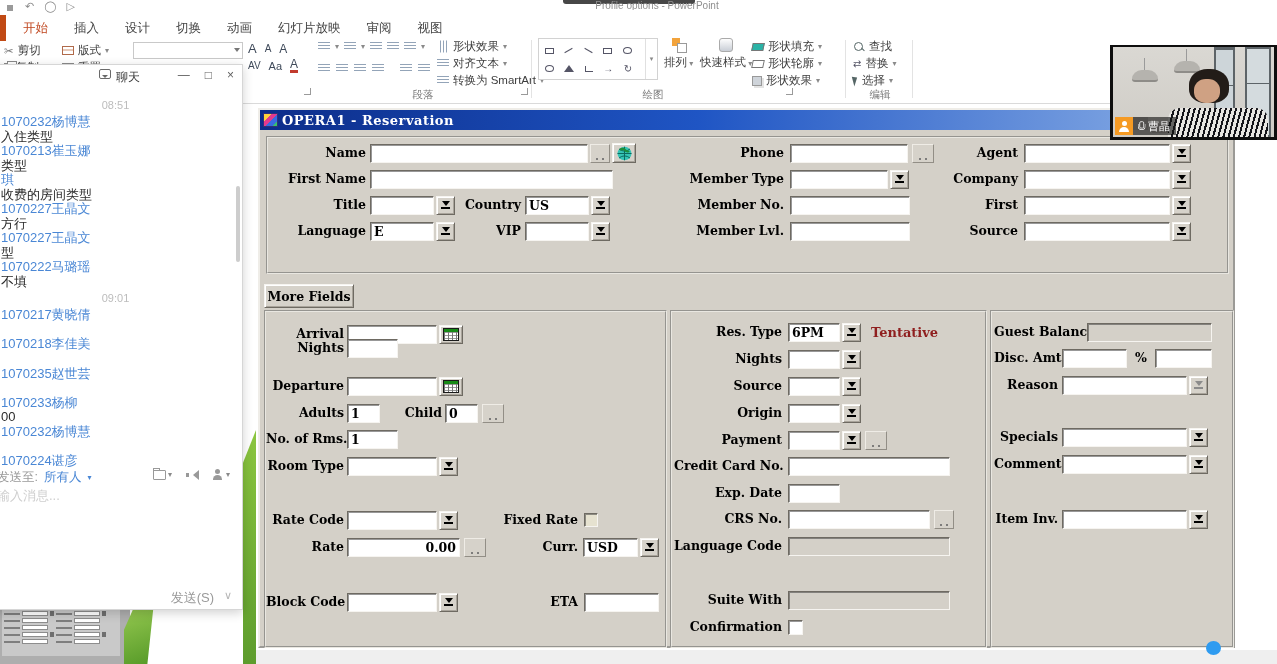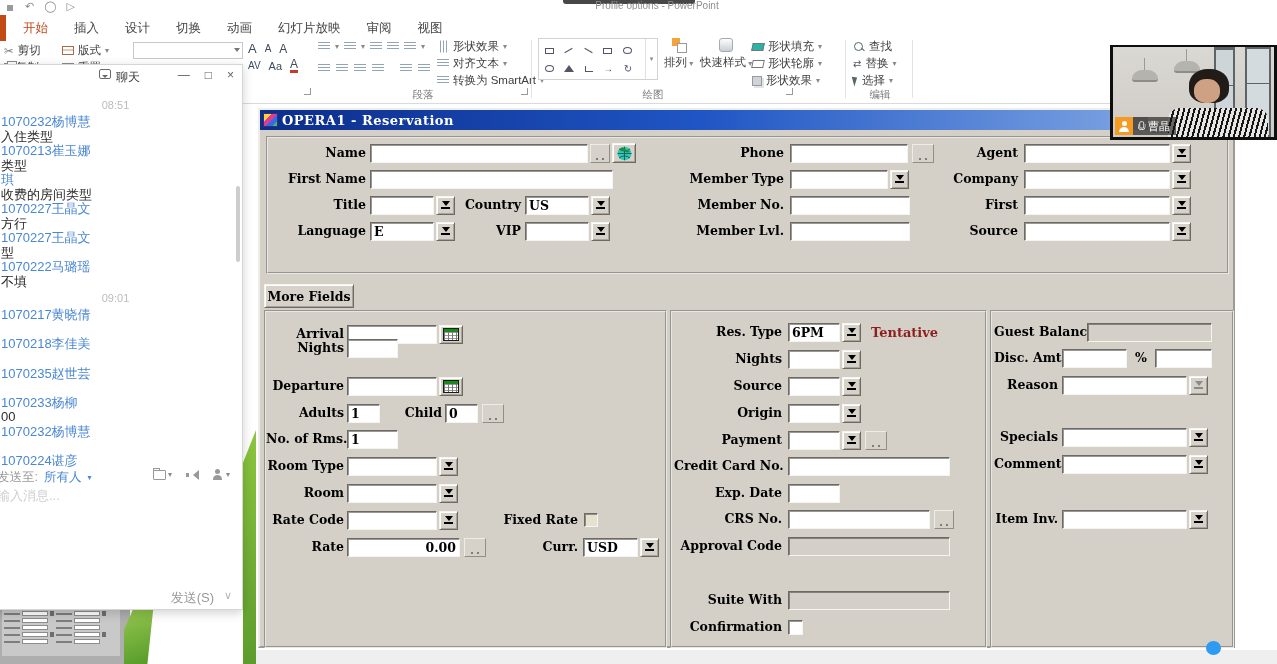--- a/index.html
+++ b/index.html
@@ -534,28 +534,20 @@
     <span class="tin" style="width:51px;margin-left:3px">1</span>
   </div>
   <div class="fr" style="left:6px;top:346px">
     <span class="ol" style="width:78px">Room Type</span>
     <span class="tin" style="width:90px;margin-left:3px"></span>
     <span class="dd rz">
         <span class="t"></span>
         <span class="b"></span>
       </span>
   </div>
-  <div class="fr" style="left:6px;top:373px">
-    <span class="ol" style="width:78px">Room</span>
-    <span class="tin" style="width:90px;margin-left:3px"></span>
-    <span class="dd rz">
-        <span class="t"></span>
-        <span class="b"></span>
-      </span>
-  </div>
   <div class="fr" style="left:6px;top:400px">
     <span class="ol" style="width:78px">Rate Code</span>
     <span class="tin" style="width:90px;margin-left:3px"></span>
     <span class="dd rz">
         <span class="t"></span>
         <span class="b"></span>
       </span>
     <span class="ol" style="width:112px;margin-left:8px">Fixed Rate</span>
     <span class="cb cdis" style="margin-left:6px"></span>
   </div>
@@ -563,20 +555,30 @@
     <span class="ol" style="width:78px">Rate</span>
     <span class="tin ra" style="width:113px;margin-left:3px">0.00</span>
     <span class="dots" style="margin-left:4px;width:22px">..</span>
     <span class="ol" style="width:48px;margin-left:44px">Curr.</span>
     <span class="tin" style="width:55px;margin-left:5px">USD</span>
     <span class="dd rz">
         <span class="t"></span>
         <span class="b"></span>
       </span>
   </div>
+  <div class="fr" style="left:6px;top:482px">
+    <span class="ol" style="width:78px">Block Code</span>
+    <span class="tin" style="width:90px;margin-left:3px"></span>
+    <span class="dd rz">
+        <span class="t"></span>
+        <span class="b"></span>
+      </span>
+    <span class="ol" style="width:48px;margin-left:72px">ETA</span>
+    <span class="tin" style="width:75px;margin-left:6px"></span>
+  </div>
 
   <div class="fr" style="left:414px;top:212px">
     <span class="ol" style="width:108px">Res. Type</span>
     <span class="tin" style="width:52px;margin-left:6px">6PM</span>
     <span class="dd rz">
         <span class="t"></span>
         <span class="b"></span>
       </span>
     <span class="status-red">Tentative</span>
   </div>
@@ -620,21 +622,21 @@
   <div class="fr" style="left:414px;top:373px">
     <span class="ol" style="width:108px">Exp. Date</span>
     <span class="tin" style="width:52px;margin-left:6px"></span>
   </div>
   <div class="fr" style="left:414px;top:399px">
     <span class="ol" style="width:108px">CRS No.</span>
     <span class="tin" style="width:142px;margin-left:6px"></span>
     <span class="dots" style="margin-left:4px">..</span>
   </div>
   <div class="fr" style="left:414px;top:426px">
-    <span class="ol" style="width:108px">Approval Code</span>
+    <span class="ol" style="width:108px">Language Code</span>
     <span class="tin dis" style="width:162px;margin-left:6px"></span>
   </div>
   <div class="fr" style="left:414px;top:480px">
     <span class="ol" style="width:108px">Suite With</span>
     <span class="tin dis" style="width:162px;margin-left:6px"></span>
   </div>
   <div class="fr" style="left:414px;top:507px">
     <span class="ol" style="width:108px">Confirmation</span>
     <span class="cb" style="margin-left:6px;width:15px;height:15px"></span>
   </div>

